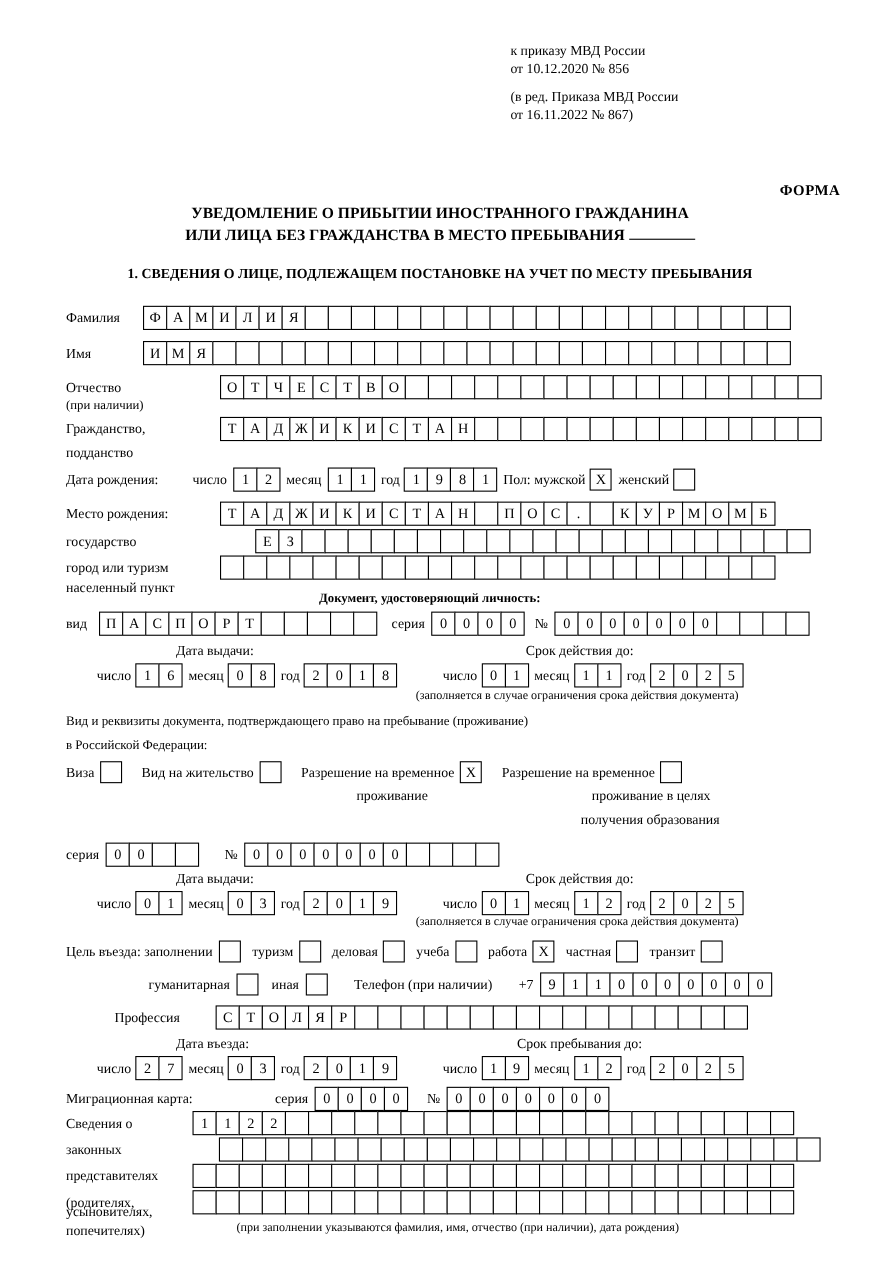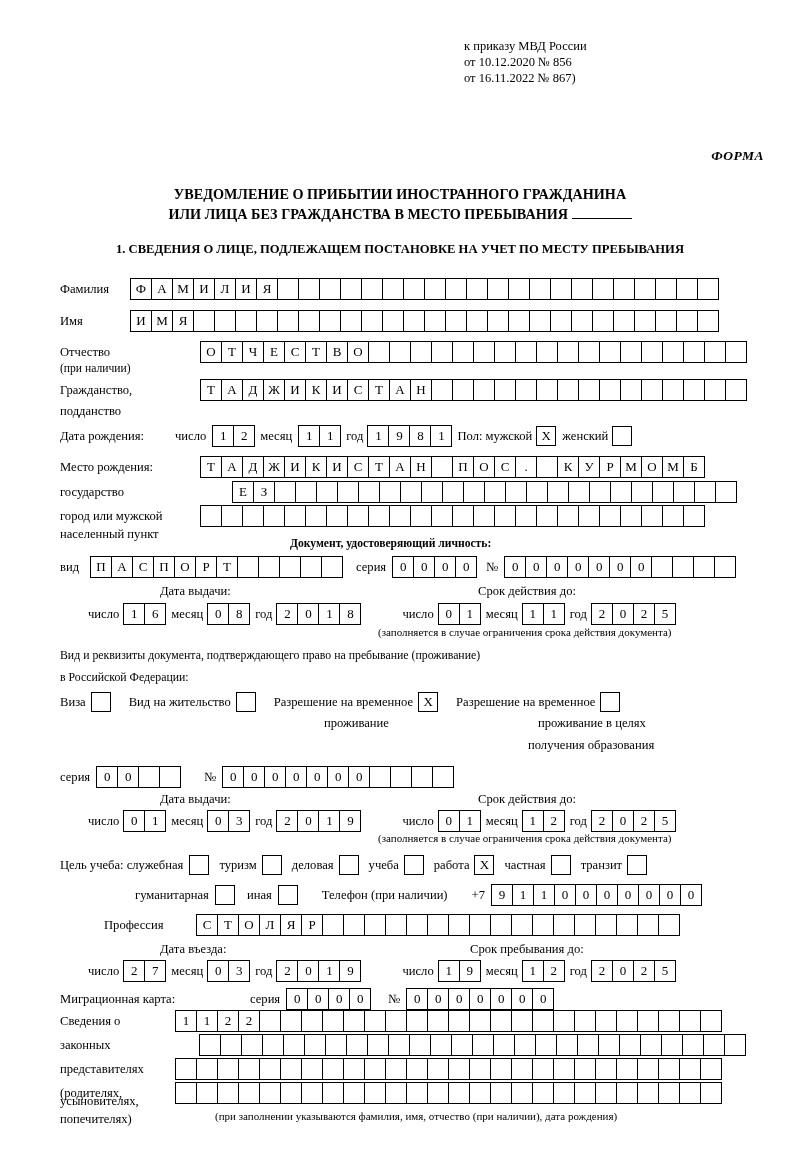--- a/index.html
+++ b/index.html
@@ -21,26 +21,25 @@
     top: 38px;
     right: 36px;
     width: 300px;
     text-align: left;
     font-size: 12.5px;
     line-height: 16px;
   }
   .hdr .grp2 { margin-top: 10px; }
   .forma {
     position: absolute;
-    top: 148px;
+    top: 165px;
     right: 36px;
     font-weight: bold;
     font-size: 13.5px;
     letter-spacing: .5px;
-    font-style: italic;
   }
 
   .title {
     position: absolute;
     top: 184px;
     left: 0;
     width: 800px;
     text-align: center;
     font-weight: bold;
     font-size: 14.2px;
@@ -81,20 +80,21 @@
   .note { font-size: 11px; }
 </style>
 </head>
 <body>
 
 <div class="page">
 
   <div class="hdr">
     <div>к приказу МВД России</div>
     <div>от 10.12.2020 № 856</div>
+    <div class="grp2">(в ред. Приказа МВД России</div>
     <div>от 16.11.2022 № 867)</div>
   </div>
   <div class="forma">ФОРМА</div>
 
   <div class="title">
     <div>УВЕДОМЛЕНИЕ О ПРИБЫТИИ ИНОСТРАННОГО ГРАЖДАНИНА</div>
     <div>
       <span>ИЛИ ЛИЦА БЕЗ ГРАЖДАНСТВА В МЕСТО ПРЕБЫВАНИЯ</span>
       <span class="u"></span>
     </div>
@@ -325,21 +325,21 @@
         <span class="bx"></span>
         <span class="bx"></span>
         <span class="bx"></span>
         <span class="bx"></span>
         <span class="bx"></span>
         <span class="bx"></span>
         <span class="bx"></span>
       </span>
   </div>
   <div class="row" style="top:505px; left:60px;">
-    <span class="lbl" style="width:140px;">город или мужской</span>
+    <span class="lbl" style="width:140px;">город или туризм</span>
     <span class="boxes" id="bp-row3">
         <span class="bx"></span>
         <span class="bx"></span>
         <span class="bx"></span>
         <span class="bx"></span>
         <span class="bx"></span>
         <span class="bx"></span>
         <span class="bx"></span>
         <span class="bx"></span>
         <span class="bx"></span>
@@ -572,21 +572,21 @@
         <span class="bx">2</span>
         <span class="bx">5</span>
       </span>
   </div>
 
   <div class="row" style="top:832px; left:378px;">
     <span class="note">(заполняется в случае ограничения срока действия документа)</span>
   </div>
 
   <div class="row" style="top:855px; left:60px;">
-    <span class="lbl" style="margin-right:6px;">Цель учеба: служебная</span>
+    <span class="lbl" style="margin-right:6px;">Цель въезда: заполнении</span>
     <span class="boxes" id="p-service">
         <span class="bx chk"></span>
       </span>
     <span style="width:10px;"></span>
     <span class="lbl" style="margin-right:5px;">туризм</span>
     <span class="boxes" id="p-tour">
         <span class="bx chk"></span>
       </span>
     <span style="width:10px;"></span>
     <span class="lbl" style="margin-right:5px;">деловая</span>

